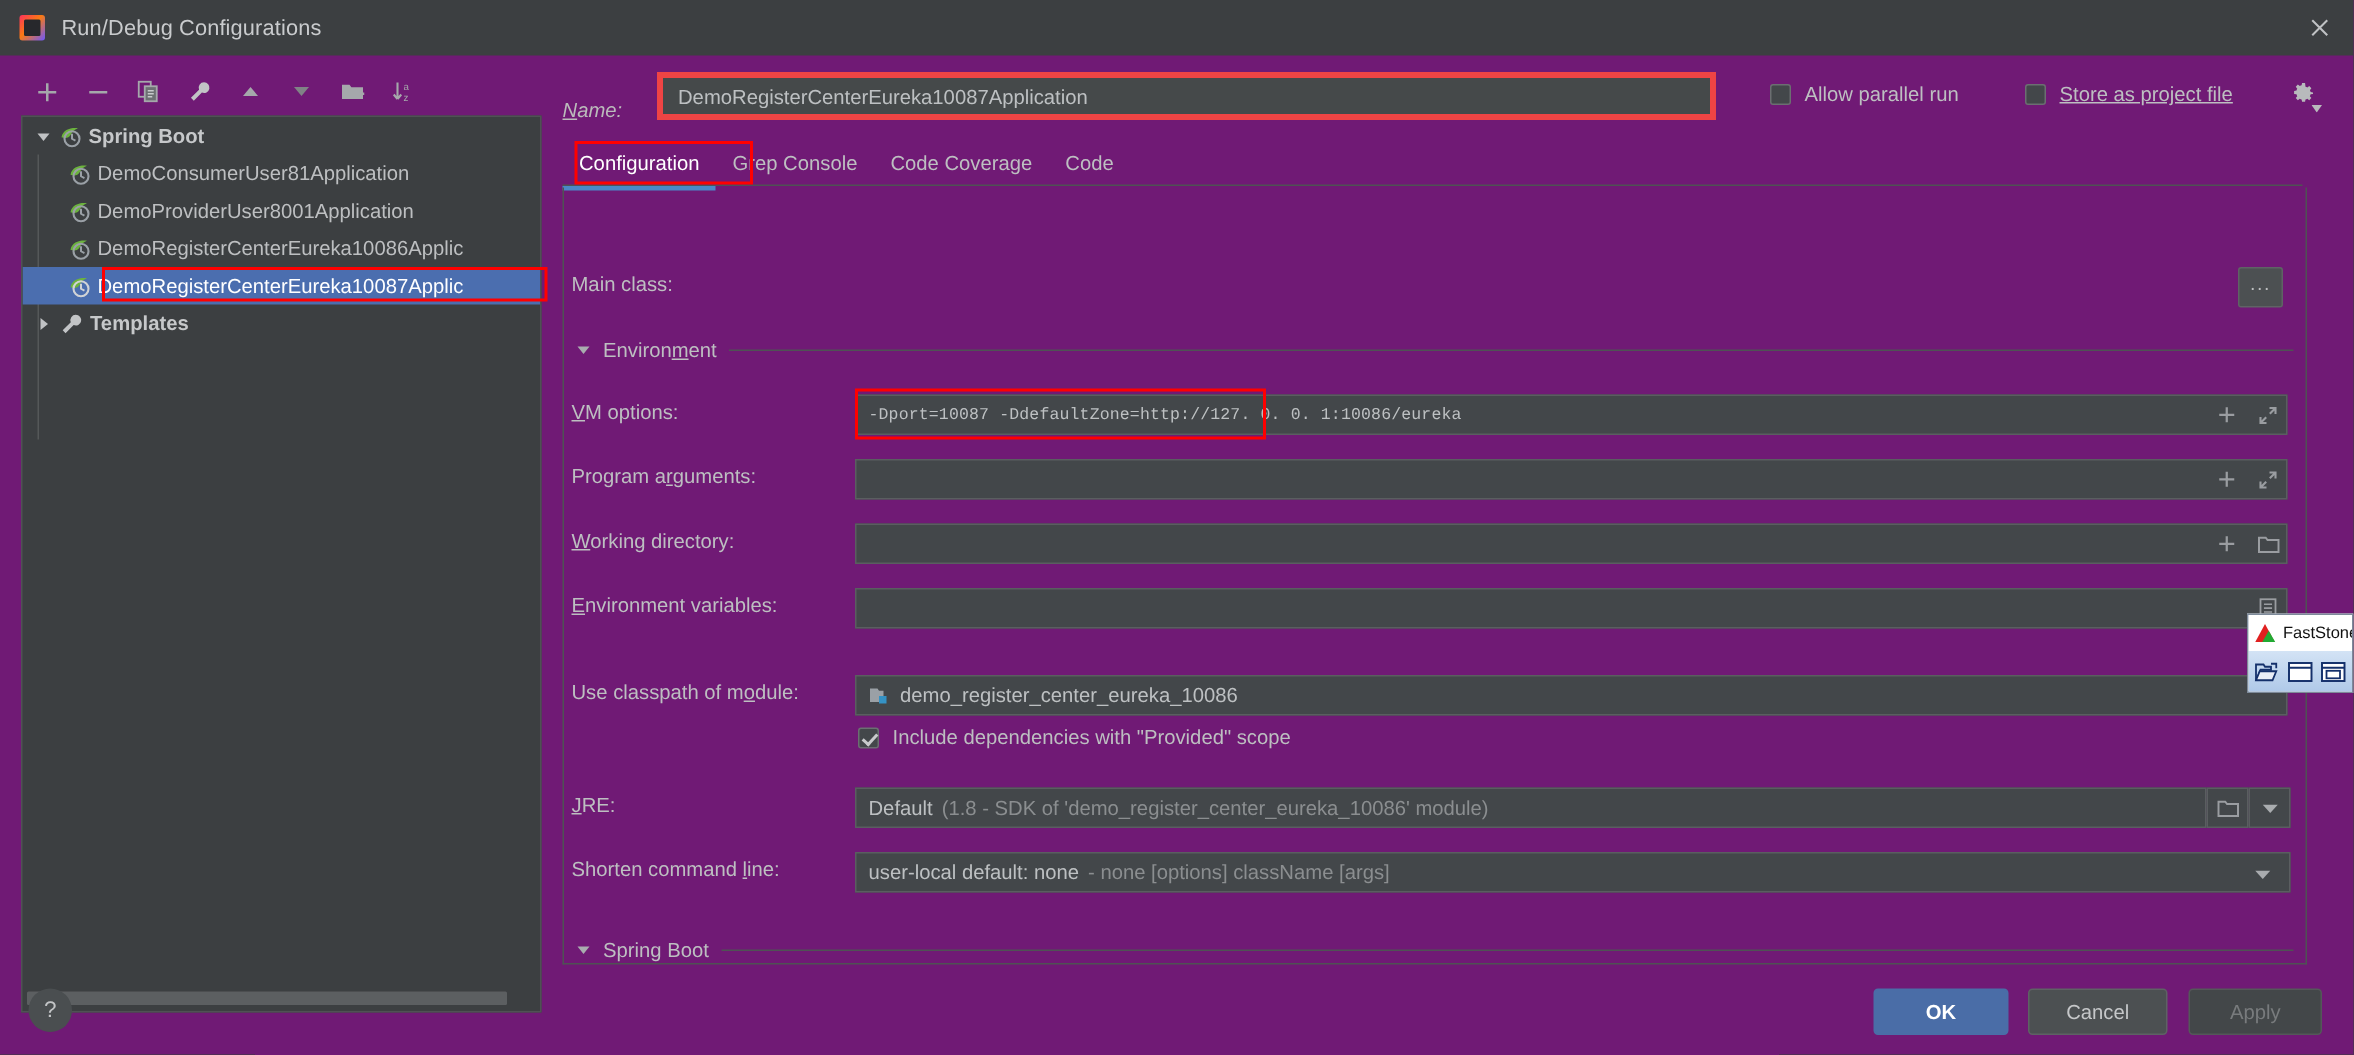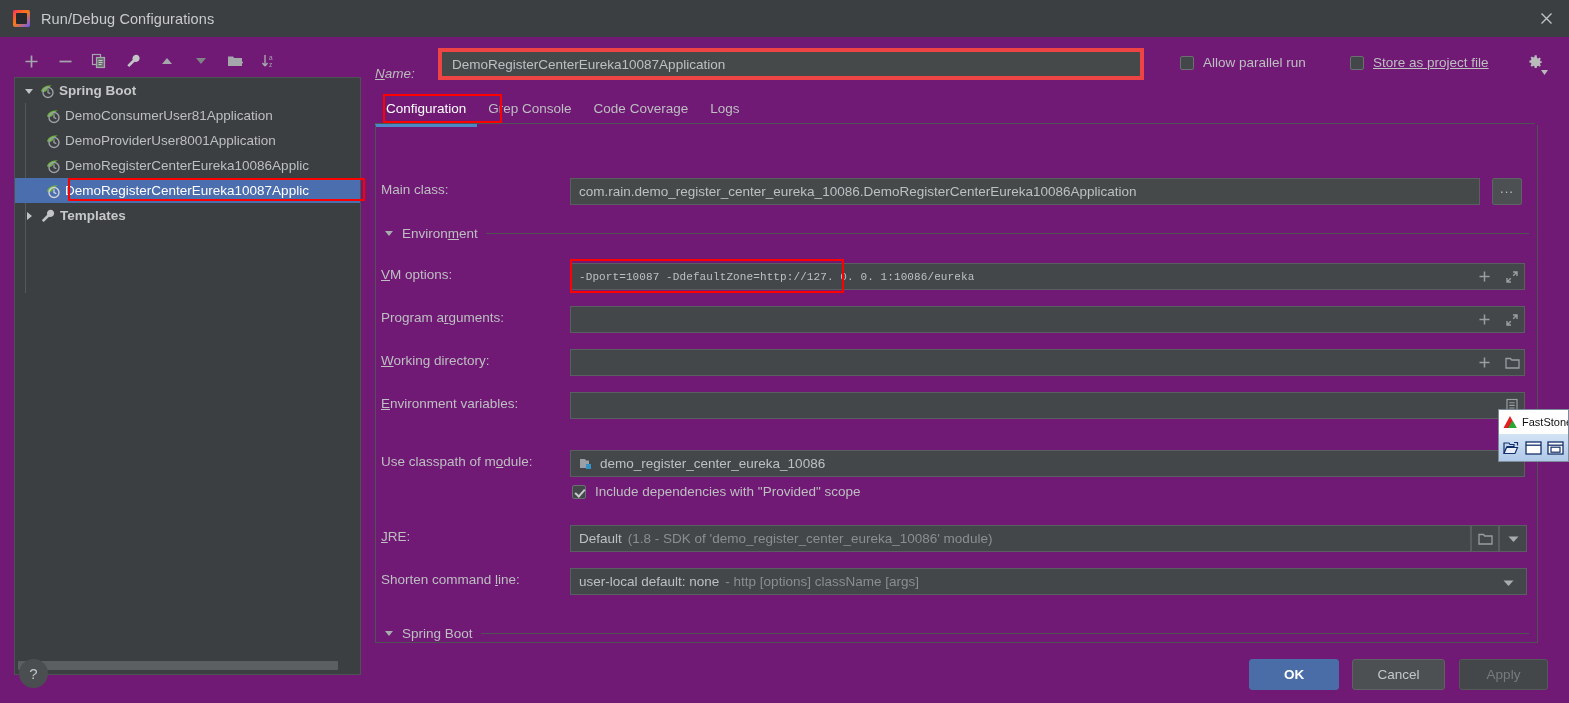--- a/index.html
+++ b/index.html
@@ -394,34 +394,31 @@
       <div class="tab active">
         <span>Configuration</span>
       </div>
       <div class="tab">
         <span>Grep Console</span>
       </div>
       <div class="tab">
         <span>Code Coverage</span>
       </div>
       <div class="tab">
-        <span>Logs</span>
+        <span>Code</span>
       </div>
     </div>
     <div class="tab-underline"></div>
 
     <div class="redbox" style="left:13px; top:57px; width:119px; height:29px;"></div>
 
     <div class="panel">
       <div class="panel-inner">
 
         <div class="flabel" style="left:5px; top:57px;">Main class:</div>
-        <div class="finput" style="left:194px; top:53px; width:910px;">
-          <span>com.rain.demo_register_center_eureka_10086.DemoRegisterCenterEureka10086Application</span>
-        </div>
         <div class="dots-btn" style="left:1116px; top:53px;">
           <span>...</span>
         </div>
 
         <div class="section-head" style="left:8px; top:101px; width:1145px;">
           <span class="tri">
             <svg width="10" height="10" viewBox="0 0 10 10">
                 <path d="M1 3 L9 3 L5 8 Z" fill="#a9acaf"></path>
               </svg>
           </span>
@@ -529,21 +526,21 @@
           <svg width="11" height="8" viewBox="0 0 11 8">
               <path d="M0.5 1.5 L10.5 1.5 L5.5 7 Z" fill="#a9acaf"></path>
             </svg>
         </div>
 
         <div class="flabel" style="left:5px; top:447px;">
           Shorten command <span class="u">l</span>ine:
         </div>
         <div class="combo" style="left:194px; top:443px; width:957px;">
           <span>user-local default: none</span>
-          <span class="dim" style="margin-left:6px;">- http [options] className [args]</span>
+          <span class="dim" style="margin-left:6px;">- none [options] className [args]</span>
         </div>
         <div style="position:absolute; left:1127px; top:450px;">
           <svg width="11" height="8" viewBox="0 0 11 8">
               <path d="M0.5 1.5 L10.5 1.5 L5.5 7 Z" fill="#a9acaf"></path>
             </svg>
         </div>
 
         <div class="section-head" style="left:8px; top:501px; width:1145px;">
           <span class="tri">
             <svg width="10" height="10" viewBox="0 0 10 10">

